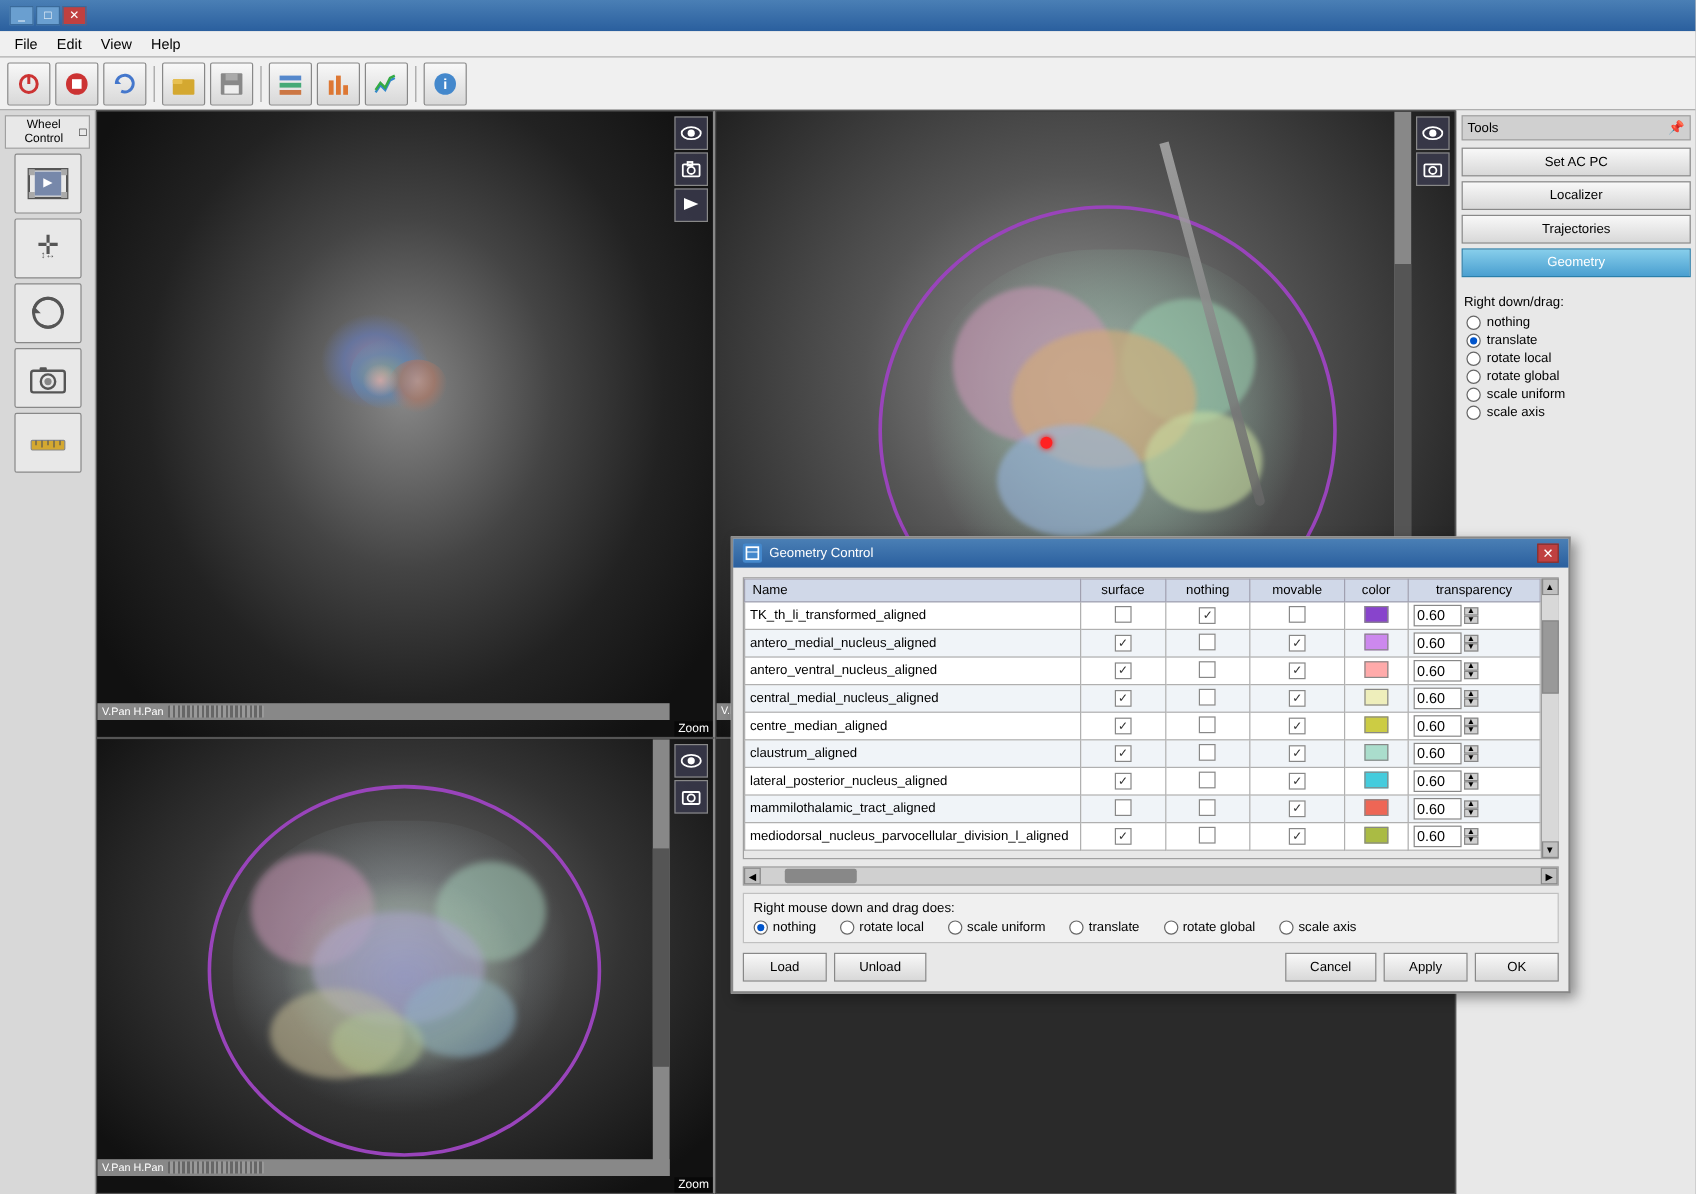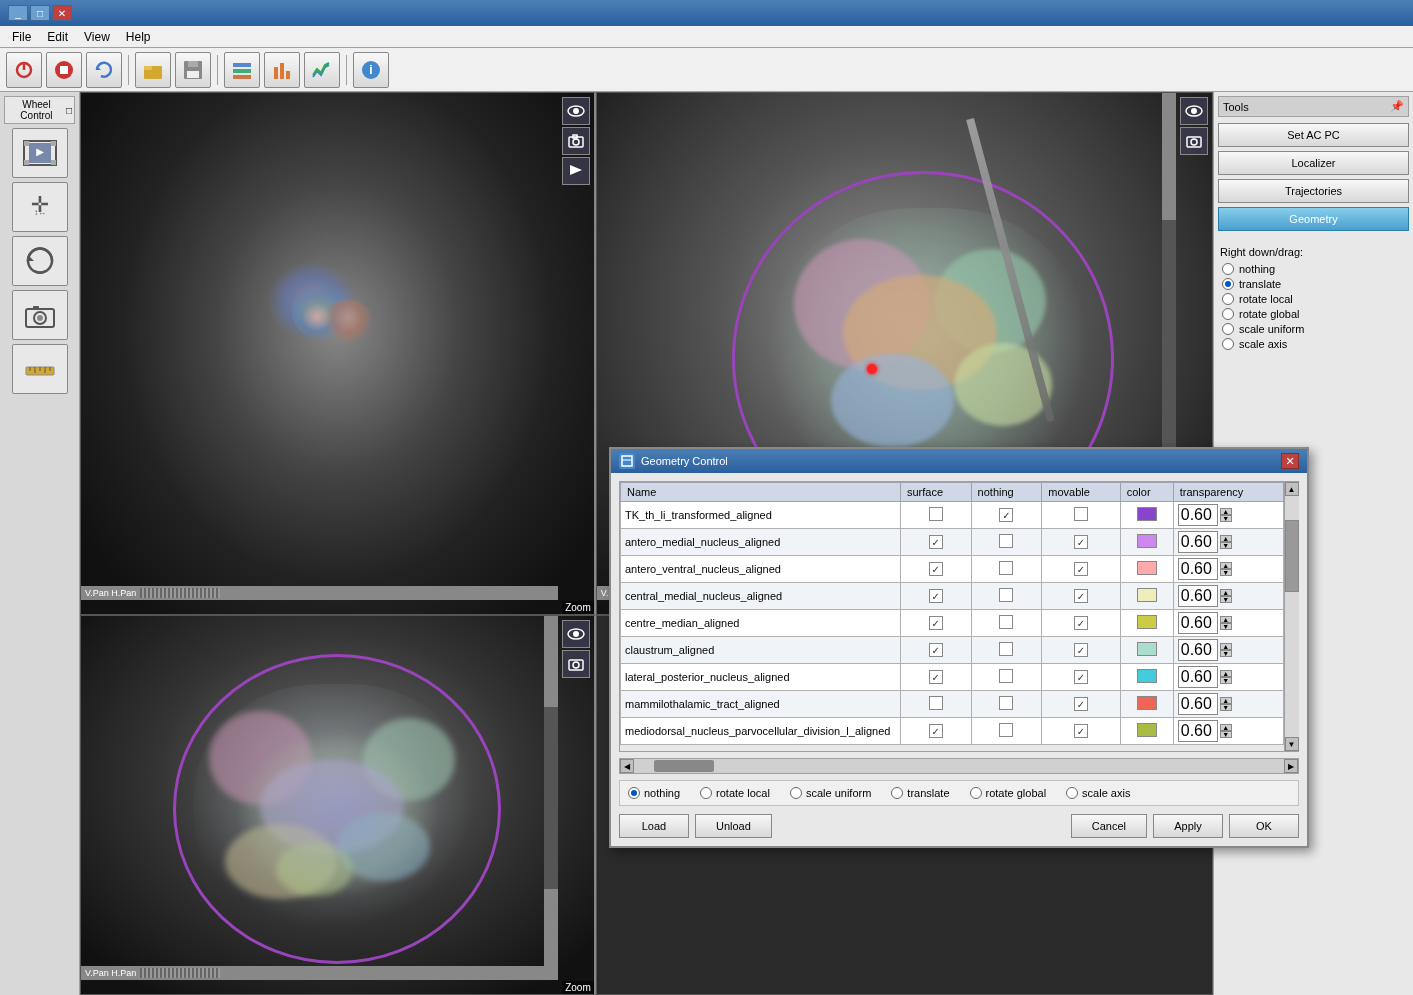--- a/index.html
+++ b/index.html
@@ -231,21 +231,21 @@
     .geo-table {
       width: 100%;
       border-collapse: collapse;
       font-size: 11px;
       margin-bottom: 6px;
     }
     .geo-table th {
       background: #d0d8e8;
       border: 1px solid #a0a0b0;
       padding: 3px 6px;
-      text-align: left;
+      text-align: center;
       font-weight: normal;
     }
     .geo-table th.name-col { text-align: left; width: 280px; }
     .geo-table td {
       border: 1px solid #b0b0b0;
       padding: 2px 4px;
       background: white;
       text-align: center;
     }
     .geo-table td.name-cell { text-align: left; }
@@ -271,21 +271,21 @@
     .transparency-cell {
       display: flex;
       align-items: center;
       gap: 2px;
     }
     .trans-spinbox {
       width: 40px;
       border: 1px solid #888;
       background: white;
       padding: 1px 2px;
-      font-size: 16px;
+      font-size: 12px;
     }
     .trans-arrows {
       display: flex;
       flex-direction: column;
     }
     .trans-arrow {
       width: 12px; height: 7px;
       background: #d0d0d0;
       border: 1px solid #888;
       cursor: pointer;
@@ -955,20 +955,21 @@
     </div>
 
     <div class="hscroll-area">
       <div style="width:14px; height:14px; background:#c0c0c0; border:1px solid #888; display:flex; align-items:center; justify-content:center; font-size:8px; cursor:pointer;">◀</div>
       <div class="hscroll-thumb"></div>
       <div style="flex:1;"></div>
       <div style="width:14px; height:14px; background:#c0c0c0; border:1px solid #888; display:flex; align-items:center; justify-content:center; font-size:8px; cursor:pointer;">▶</div>
     </div>
 
     <div class="dialog-mouse-section">
+      <div class="dialog-mouse-label">Right mouse down and drag does:</div>
       <div class="dialog-radio-row">
         <label class="dialog-radio-item">
           <div class="dialog-radio-circle checked"></div>
           <span>nothing</span>
         </label>
         <label class="dialog-radio-item">
           <div class="dialog-radio-circle"></div>
           <span>rotate local</span>
         </label>
         <label class="dialog-radio-item">

